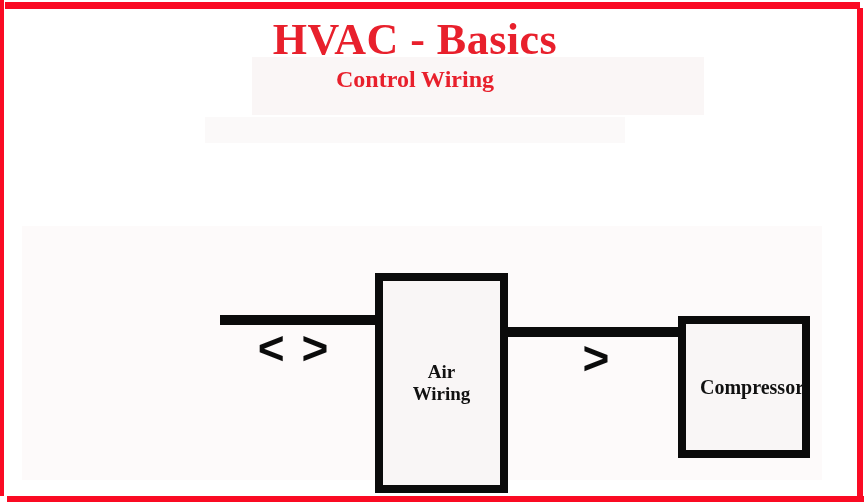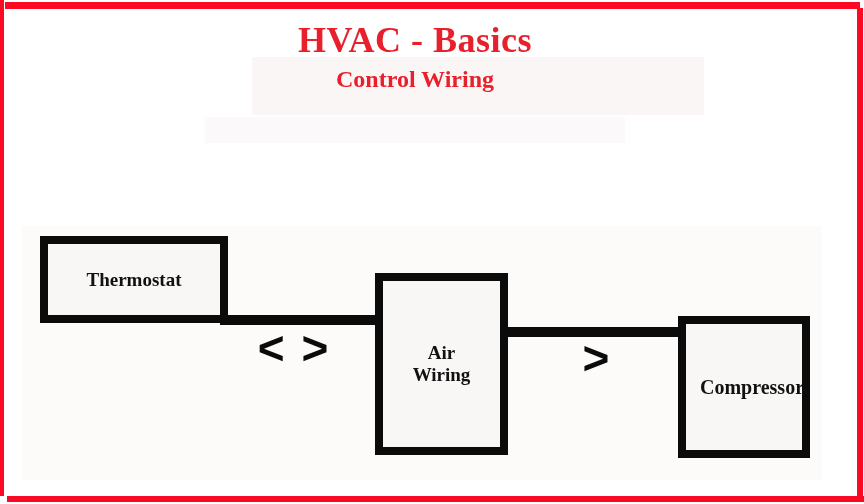--- a/index.html
+++ b/index.html
@@ -31,40 +31,40 @@
 
   
   .title-wrap {
     position: absolute;
     left: 0;
     width: 830px;
     text-align: center;
     color: #E8202C;
     font-weight: bold;
   }
-  .title    { top: 22px; font-size: 36px; line-height: 36px; letter-spacing: 0.5px; }
+  .title    { top: 22px; font-size: 44px; line-height: 36px; letter-spacing: 0.5px; }
   .subtitle { top: 63px; font-size: 24px; line-height: 32px; }
 
   
   .node {
     position: absolute;
     box-sizing: border-box;
     border: 8px solid #0B0B0B;
     background: #F9F6F6;
     display: flex;
     align-items: center;
     justify-content: center;
     text-align: center;
     font-weight: bold;
     font-size: 19px;
     line-height: 22px;
     color: #111111;
   }
   .node-thermostat  { left: 40px;  top: 236px; width: 188px; height: 87px; }
-  .node-air-handler { left: 375px; top: 273px; width: 133px; height: 182px; }
+  .node-air-handler { left: 375px; top: 273px; width: 133px; height: 220px; }
   .node-compressor  { left: 678px; top: 316px; width: 132px; height: 142px; font-size: 20px; padding-left: 16px; }
 
   
   .wire { position: absolute; background: #0B0B0B; }
   .wire-1 { left: 220px; top: 315px; width: 158px; height: 10px; }
   .wire-2 { left: 502px; top: 327px; width: 180px; height: 10px; }
 
   
   .dir {
     position: absolute;
@@ -93,23 +93,20 @@
 
   <div class="title-wrap title">HVAC - Basics</div>
   <div class="title-wrap subtitle">Control Wiring</div>
 
   <div class="wire wire-1"></div>
   <div class="wire wire-2"></div>
 
   <div class="dir dir-both">&lt; &gt;</div>
   <div class="dir dir-forward">&gt;</div>
 
-  <div class="node node-thermostat">
-    <span>Thermostat</span>
-  </div>
 
   <div class="node node-air-handler">
     <span>
       <span style="display:block">Air</span>
       <span style="display:block">Wiring</span>
     </span>
   </div>
 
   <div class="node node-compressor">
     <span>Compressor</span>

